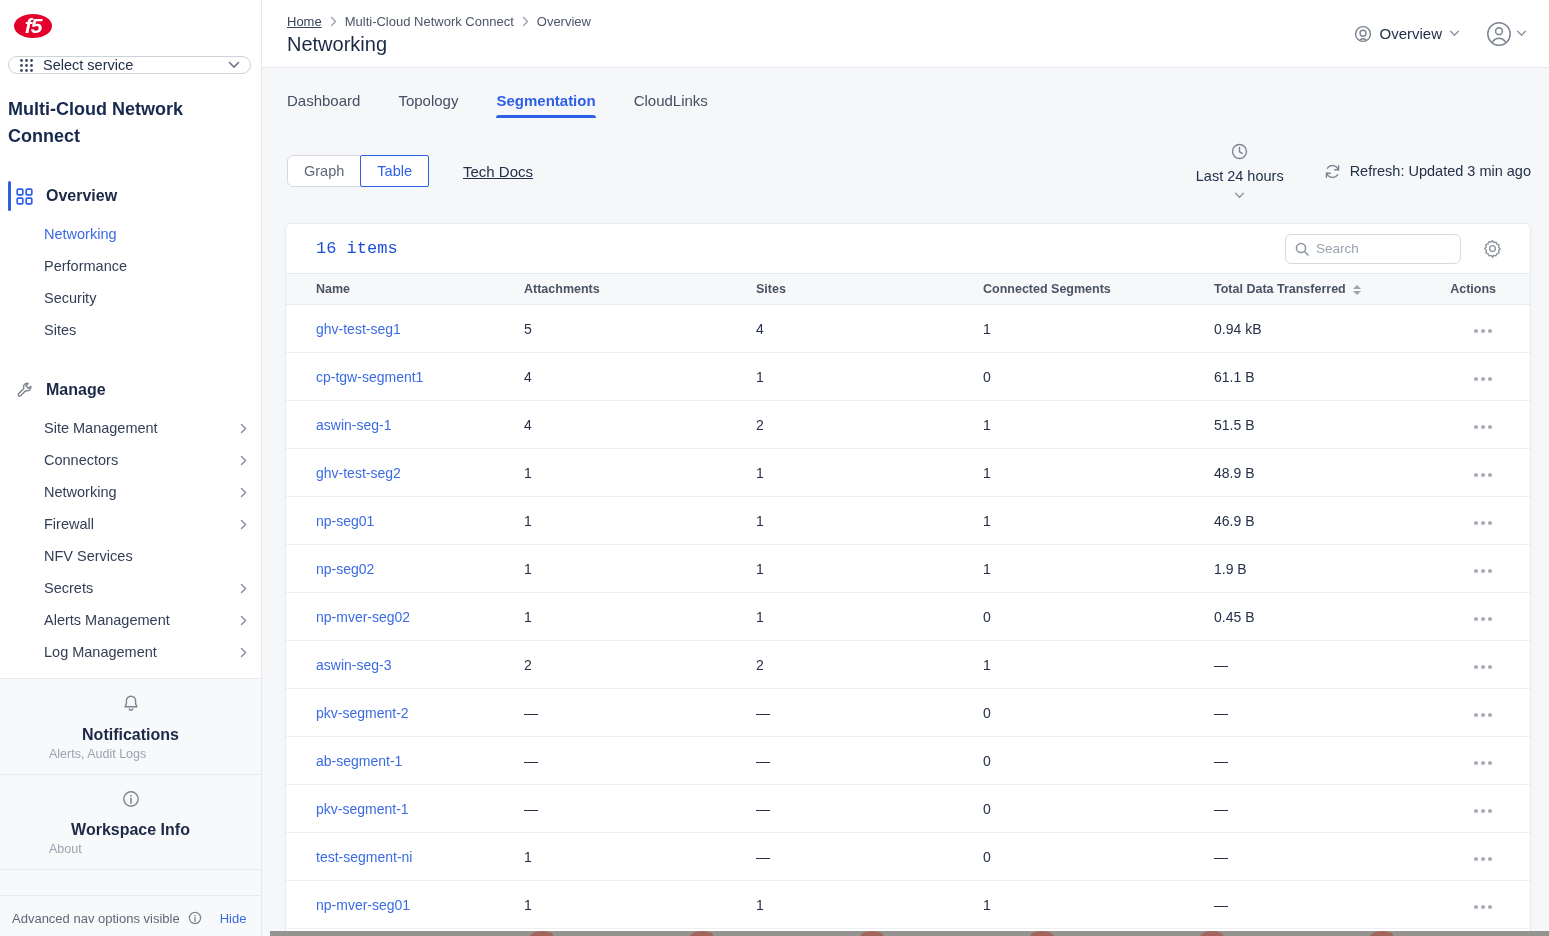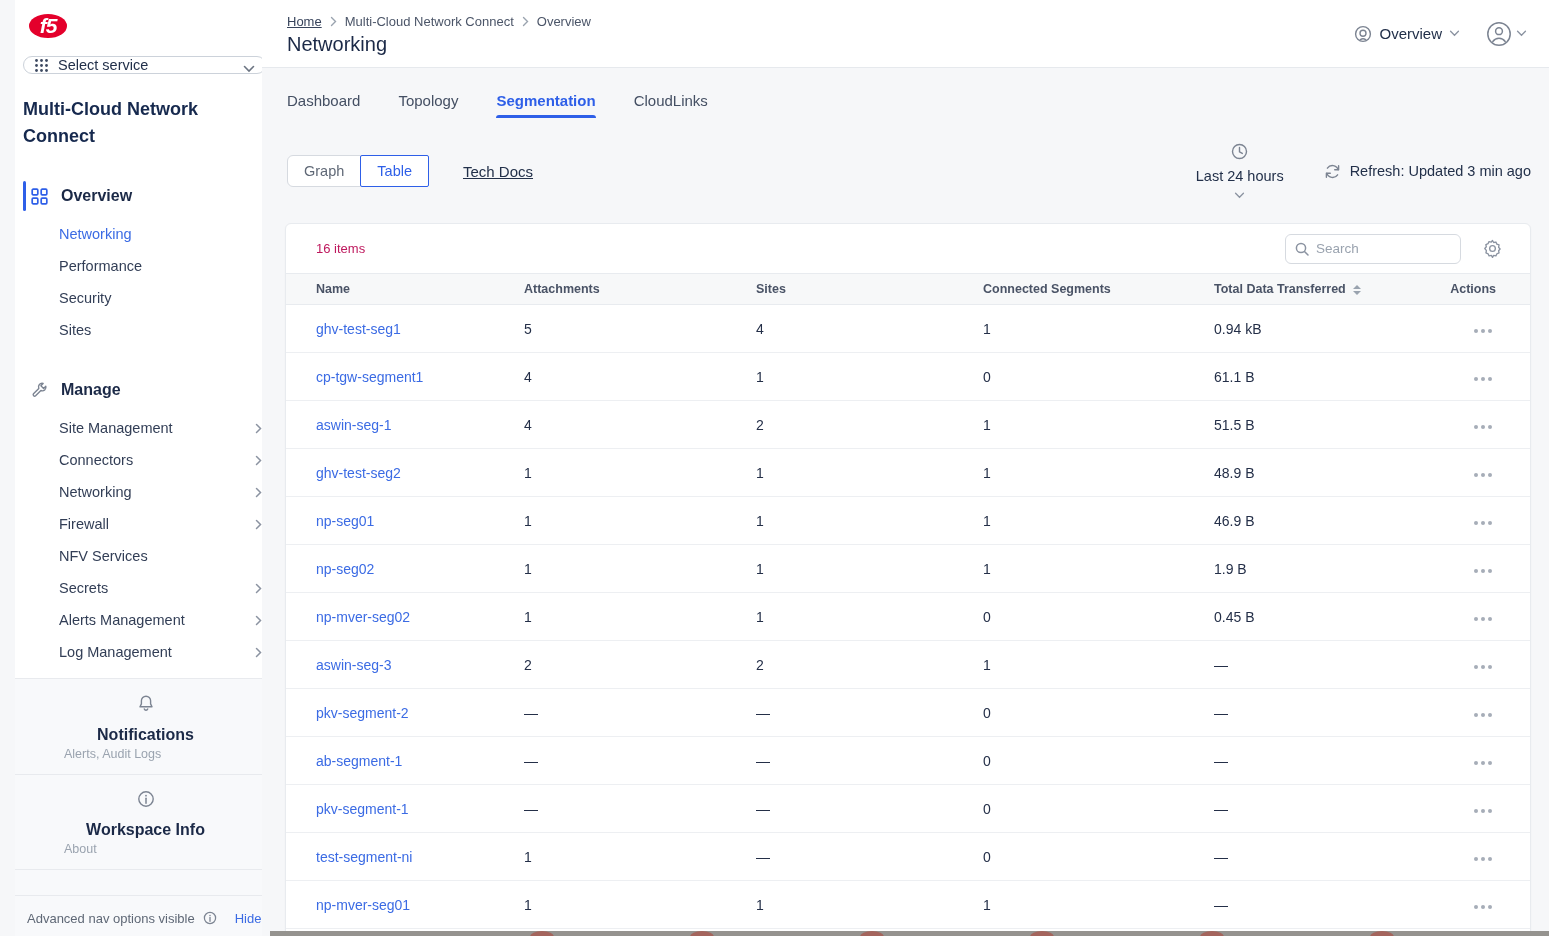--- a/index.html
+++ b/index.html
@@ -1,27 +1,27 @@
 <!DOCTYPE html>
 <html><head>
 <meta charset="utf-8">
 <style>
   * { margin:0; padding:0; box-sizing:border-box; }
   html,body { width:1549px; height:936px; overflow:hidden; }
   body { font-family:"Liberation Sans", sans-serif; background:#f6f7f9; color:#22304a; }
   .page { position:relative; width:1549px; height:936px; }
 
   
-  .sidebar { position:absolute; left:15px; top:0; width:262px; height:936px; background:#fff;
+  .sidebar { position:absolute; left:0; top:0; width:262px; height:936px; background:#fff;
              border-right:1px solid #e6e9ed; display:flex; flex-direction:column; }
   .logo { margin:14px 0 0 14px; width:38px; height:38px; border-radius:50%; background:#e4002b;
           color:#fff; font-weight:700; font-style:italic; font-size:21px; display:flex;
           align-items:center; justify-content:center; letter-spacing:-1px; }
   .service-select { margin:18px 10px 0 8px; height:41px; border:1px solid #ccd2da; border-radius:10px;
-          display:flex; align-items:flex-end; gap:9px; padding:0 10px; background:#fff; cursor:pointer; }
+          display:flex; align-items:center; gap:9px; padding:0 10px; background:#fff; cursor:pointer; }
   .service-select .lbl { flex:1; font-size:14.5px; color:#22304a; }
   .ws-title { margin:22px 16px 0 8px; font-size:18px; font-weight:700; color:#16294e; line-height:27px; }
   .sb-divider { height:1px; background:#e8eaee; margin-top:16px; }
   .nav-section { position:relative; margin-top:12px; }
   .section-head { position:relative; display:flex; align-items:center; gap:13px; padding:8px 16px; height:36px; cursor:pointer; }
   .section-head .s-label { font-size:16px; font-weight:600; color:#1b2947; }
   .section-head.active::before { content:''; position:absolute; left:8px; top:3px; bottom:3px; width:3px;
           background:#2e5fe8; border-radius:2px; }
   .sub-list { padding:4px 0 10px 0; }
   .sub-item { display:flex; align-items:center; justify-content:space-between; height:32px;
@@ -63,21 +63,21 @@
   .seg-btn.sel { border:1px solid #2e5fe8; color:#2e5fe8; border-radius:2px; margin-left:-1px; z-index:1; }
   .techdocs { margin-left:34px; font-size:15px; color:#22304a; text-decoration:underline; cursor:pointer; }
   .ctl-right { margin-left:auto; display:flex; align-items:center; gap:40px; }
   .time-range { display:flex; align-items:center; gap:8px; font-size:14.5px; color:#22304a; cursor:pointer;flex-direction:column; }
   .refresh { display:flex; align-items:center; gap:9px; font-size:14.5px; color:#22304a; cursor:pointer; }
 
   
   .card { margin:24px 18px 0 23px; height:728px; background:#fff; border:1px solid #e8ebef;
           border-radius:6px; box-shadow:0 1px 2px rgba(20,30,60,.04); overflow:hidden; }
   .card-toolbar { height:49px; display:flex; align-items:center; padding:0 28px 0 30px; }
-  .items-count { font-size:13px; color:#be185d; }
+  .items-count { font-size:17px; color:#1d4ed8;font-family:Liberation Mono, monospace; }
   .search-box { margin-left:auto; width:176px; height:30px; border:1px solid #d6dae0; border-radius:6px;
           display:flex; align-items:center; gap:7px; padding:0 9px; background:#fff; }
   .search-box input { border:none; outline:none; width:120px; font-size:13.5px; color:#701a75;
           font-family:"Liberation Sans", sans-serif; background:transparent; }
   .search-box input::placeholder { color:#9aa3af; }
   .gear-wrap { margin-left:22px; cursor:pointer; display:flex; }
 
   table { width:100%; border-collapse:collapse; table-layout:fixed; }
   col.c1{width:238px} col.c2{width:232px} col.c3{width:227px} col.c4{width:231px} col.c5{width:208px} col.c6{width:auto}
   thead th { height:31px; background:#f7f8f9; border-top:1px solid #e8ebef; border-bottom:1px solid #e8ebef;

